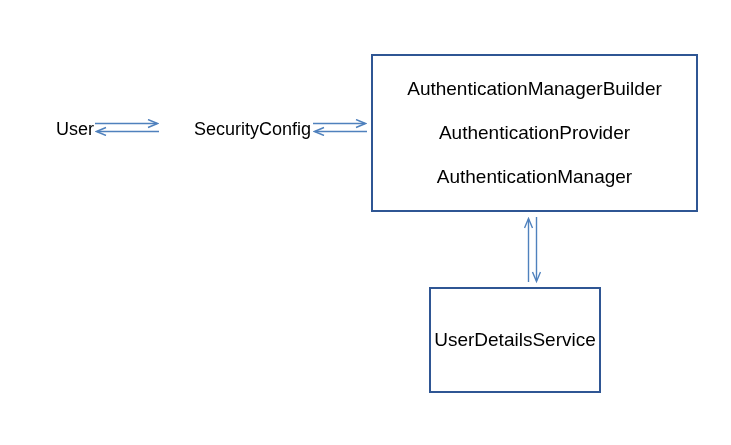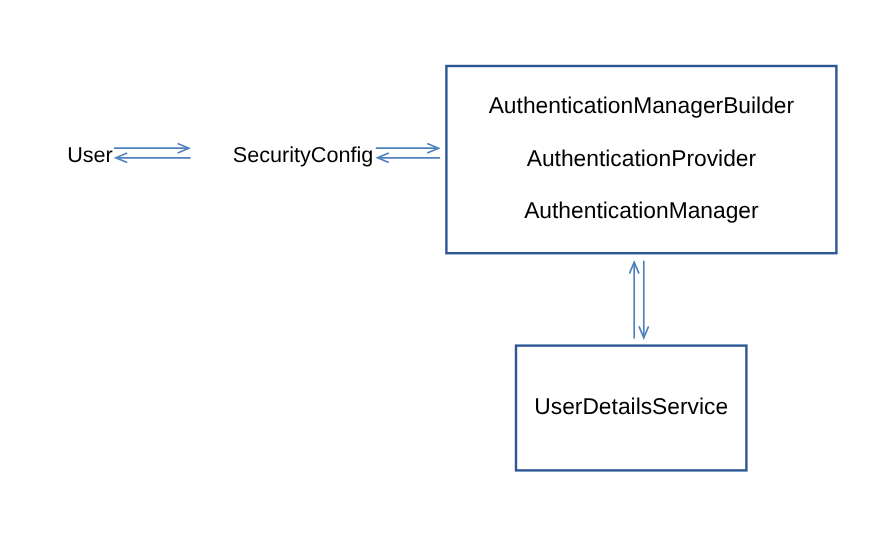--- a/index.html
+++ b/index.html
@@ -49,21 +49,21 @@
   }
   .box-auth {
     left: 371px;
     top: 54px;
     width: 327px;
     height: 158px;
   }
   .box-userdetails {
     left: 429px;
     top: 287px;
-    width: 194px;
+    width: 172px;
     height: 106px;
   }
   .arrow {
     position: absolute;
   }
   .arrow svg {
     display: block;
   }
   .arrow line,
   .arrow polyline {

